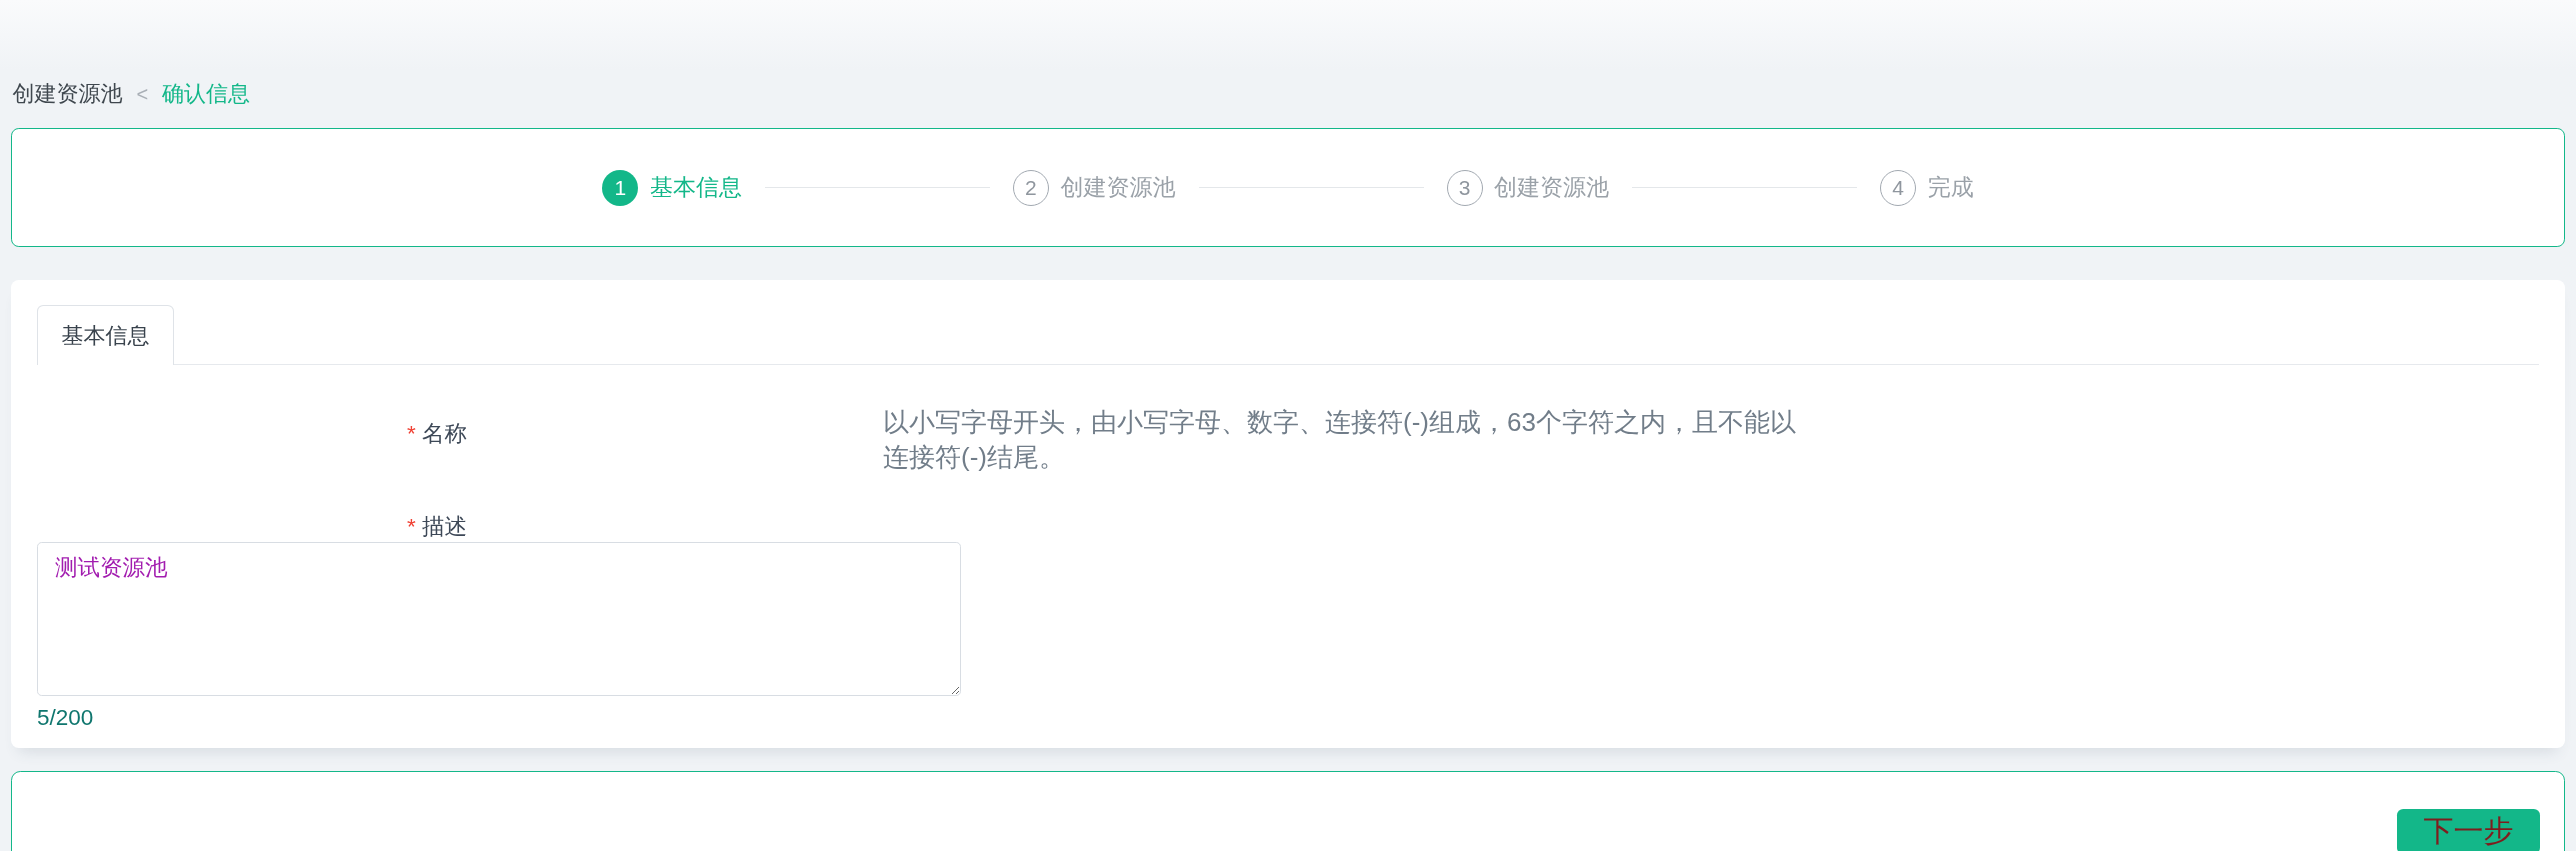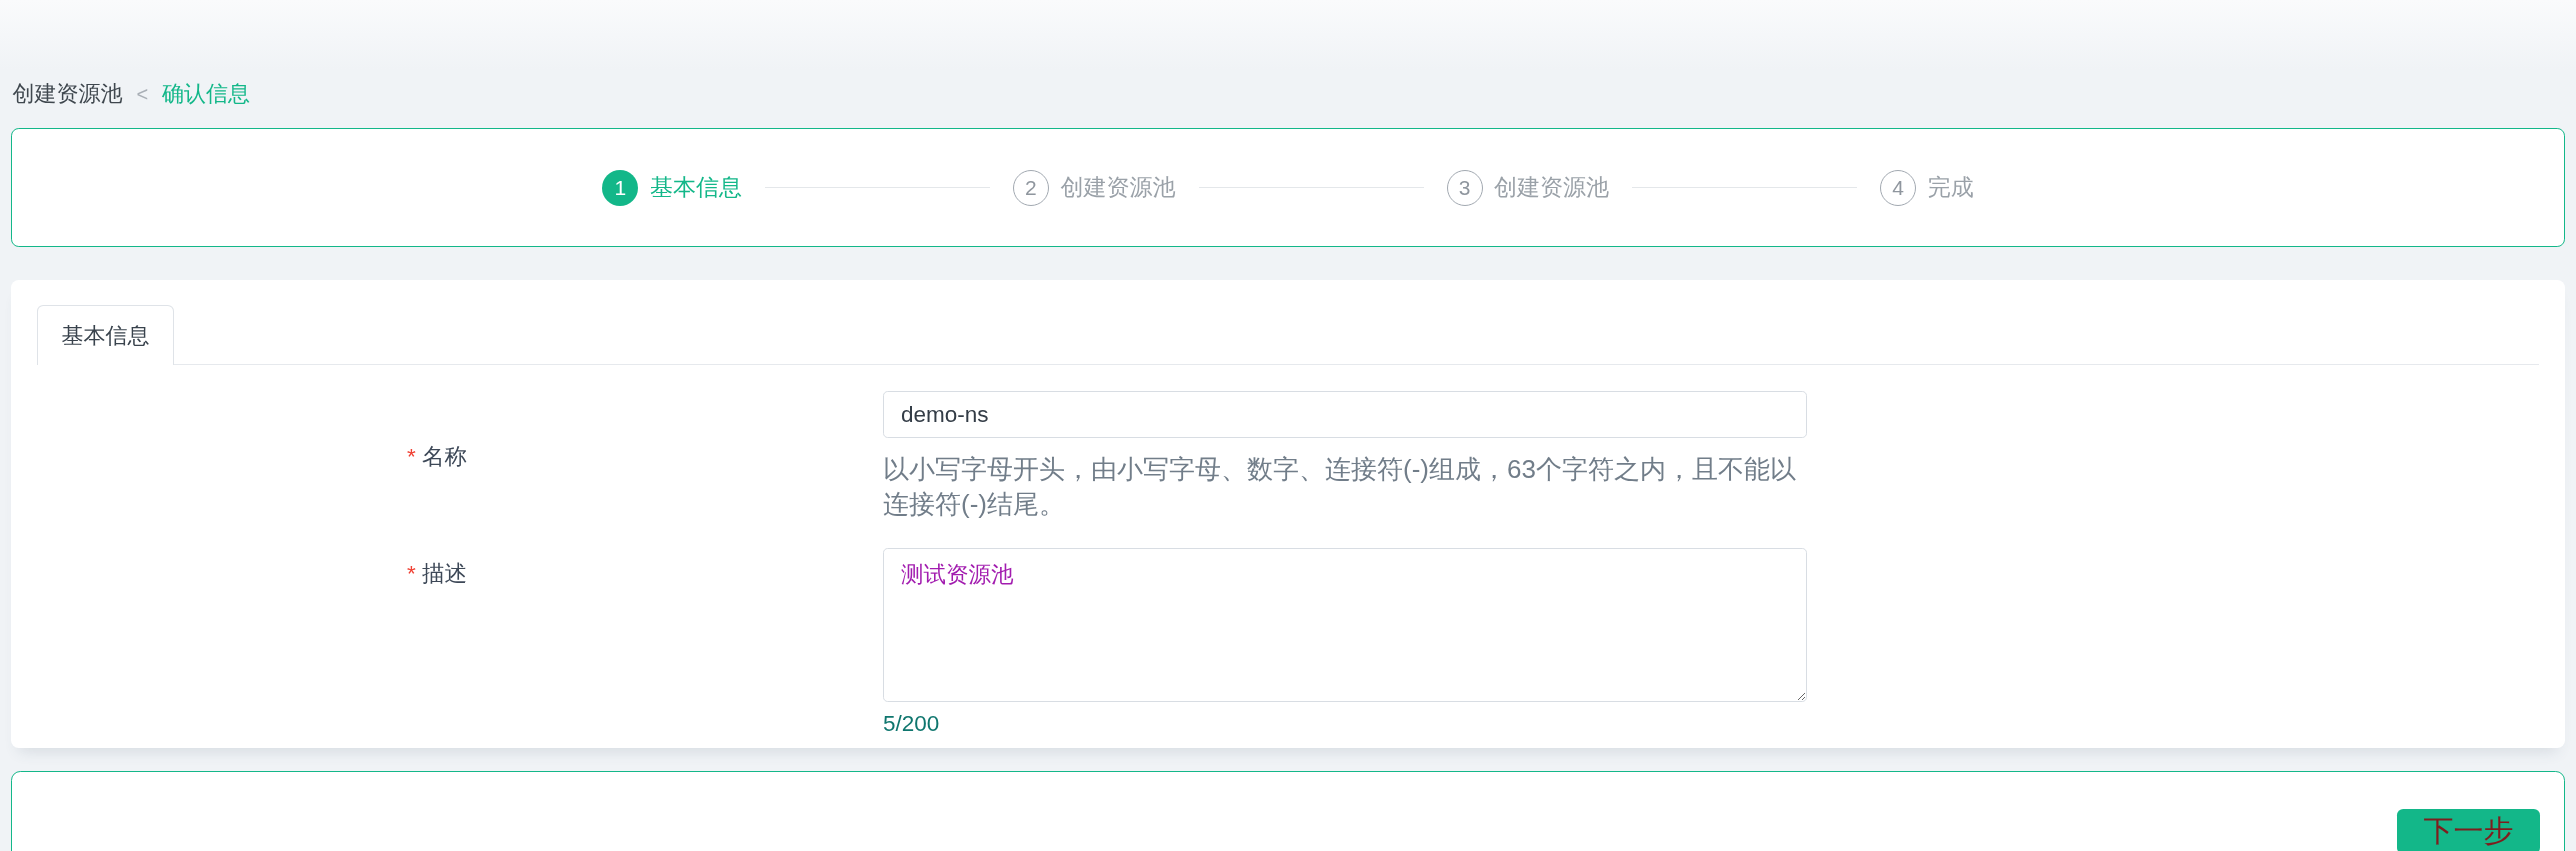--- a/index.html
+++ b/index.html
@@ -45,21 +45,21 @@
   .tabs { border-bottom:0.8px solid #e6e9ed; display:flex; }
   .tab {
     width:137px; height:60px; margin-bottom:-0.8px;
     background:#fff; border:0.8px solid #dfe3e8; border-bottom:none;
     border-radius:6.2px 6.2px 0 0;
     display:flex; align-items:center; justify-content:center;
     font-size:22px; color:#39434d; cursor:pointer;
   }
   .form { margin-top:26px; }
   .form-row { display:flex; align-items:center; }
-  .form-row.top { align-items:flex-start; margin-top:26px; }
+  .form-row.top { align-items:flex-start; margin-top:26px;flex-direction:column; }
   .field-label {
     width:846px; padding-right:46px; text-align:center;
     font-size:22.5px; color:#3d4857; white-space:nowrap;
   }
   .form-row.top .field-label { padding-top:9.3px; }
   .req { color:#f04134; margin-right:6.2px; }
   .control { width:924px; }
   .text-input {
     width:100%; height:47px; border:0.8px solid #d8dde3; border-radius:4.7px;
     padding:0 17px; font-size:22.5px; color:#333c46; outline:none;
@@ -123,21 +123,20 @@
       <span>基本信息</span>
     </div>
   </div>
   <div class="form">
 
     <div class="form-row">
       <div class="field-label">
         <span class="req">*</span><span>名称</span>
       </div>
       <div class="control">
-        <input class="text-input" type="text" value="demo-ns" style="">
         <div class="help-text">以小写字母开头，由小写字母、数字、连接符(-)组成，63个字符之内，且不能以连接符(-)结尾。</div>
       </div>
     </div>
 
     <div class="form-row top">
       <div class="field-label">
         <span class="req">*</span><span>描述</span>
       </div>
       <div class="control">
         <textarea class="desc-textarea" style="">测试资源池</textarea>

